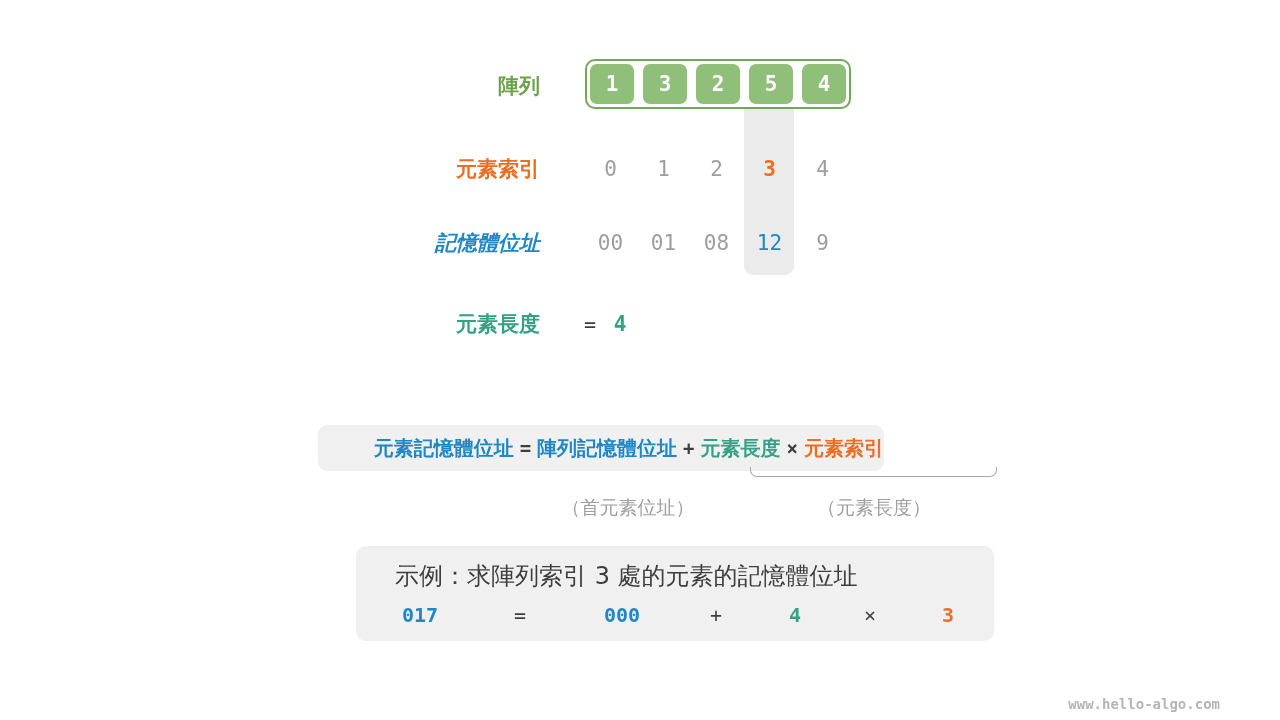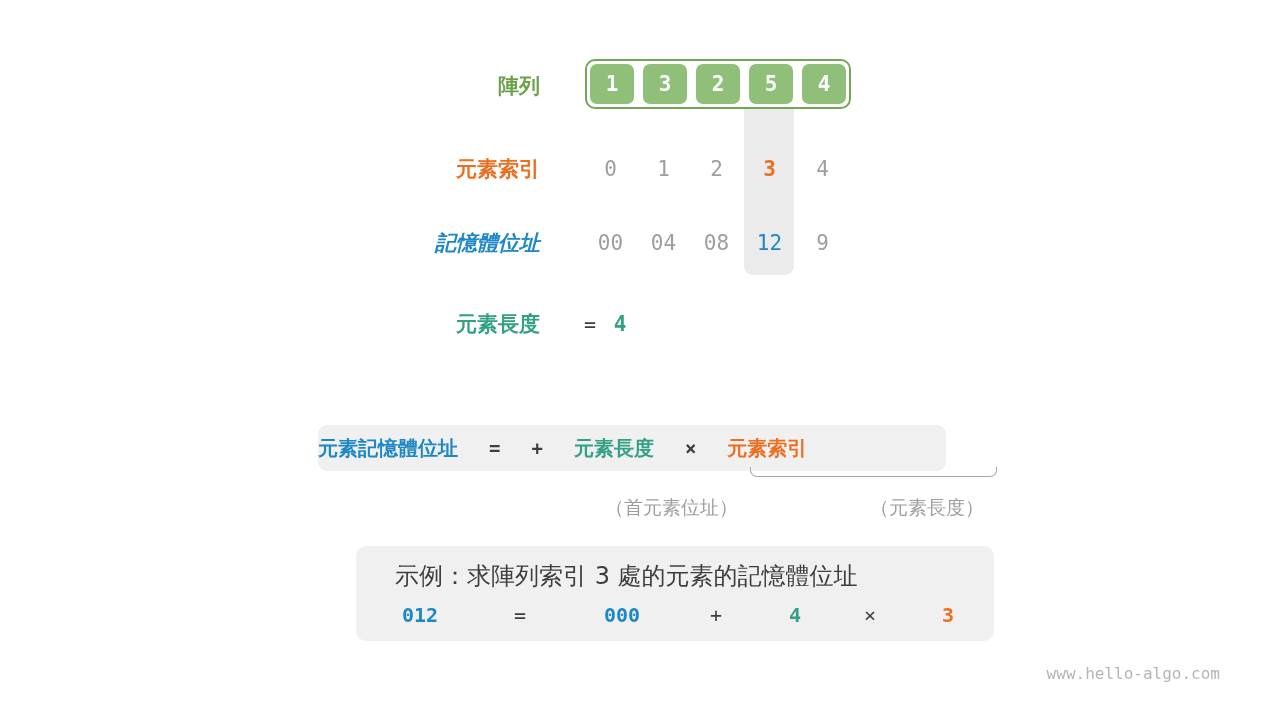--- a/index.html
+++ b/index.html
@@ -31,46 +31,46 @@
   .num-row{position:absolute;left:584px;display:flex;line-height:24px;}
   .num-row span{width:53px;text-align:center;font-family:"DejaVu Sans Mono","Liberation Mono",monospace;font-size:21px;color:var(--gray-text);}
   .num-row span.hl-orange{color:var(--orange);font-weight:bold;}
   .num-row span.hl-blue{color:var(--blue);font-weight:normal;}
 
   
   .eq-sign{position:absolute;left:576px;top:312px;width:28px;text-align:center;font-family:"DejaVu Sans Mono","Liberation Mono",monospace;font-size:20px;color:var(--dark-text);line-height:24px;}
   .len-val{position:absolute;left:606px;top:312px;width:28px;text-align:center;font-family:"DejaVu Sans Mono","Liberation Mono",monospace;font-size:21px;font-weight:bold;color:var(--teal);line-height:24px;}
 
   
-  .formula-box{position:absolute;left:318px;top:425px;width:628px;height:46px;background:var(--box-bg);border-radius:9px;
-               display:flex;align-items:center;justify-content:flex-start;gap:31px;font-size:20px;font-weight:bold;white-space:nowrap;}
+  .formula-box{position:absolute;left:318px;top:425px;width:566px;height:46px;background:var(--box-bg);border-radius:9px;
+               display:flex;align-items:center;justify-content:flex-end;gap:6px;font-size:20px;font-weight:bold;white-space:nowrap;}
   .fp-blue{color:var(--blue);}
   .fp-teal{color:var(--teal);}
   .fp-orange{color:var(--orange);}
   .fp-op{color:var(--dark-text);font-family:"DejaVu Sans Mono","Liberation Mono",monospace;font-weight:bold;font-size:19px;}
 
   
   .brace{position:absolute;left:750px;top:467px;width:247px;height:10px;
          border-left:1.5px solid var(--brace);border-right:1.5px solid var(--brace);border-bottom:1.5px solid var(--brace);
          border-radius:0 0 7px 7px;}
-  .anno{position:absolute;top:495px;width:220px;text-align:right;font-size:19px;color:var(--gray-text);}
+  .anno{position:absolute;top:495px;width:220px;text-align:center;font-size:19px;color:var(--gray-text);}
   .anno-first{left:518px;}
   .anno-offset{left:764px;}
 
   
   .example-box{position:absolute;left:356px;top:546px;width:638px;height:95px;background:var(--box-bg);border-radius:10px;}
   .example-title{position:absolute;left:395px;top:563px;font-size:24px;color:var(--dark-text);line-height:26px;}
   .calc-part{position:absolute;top:602px;transform:translateX(-50%);font-family:"DejaVu Sans Mono","Liberation Mono",monospace;font-size:20px;line-height:26px;}
   .ex-blue{color:var(--blue);font-weight:bold;}
   .ex-teal{color:var(--teal);font-weight:bold;}
   .ex-orange{color:var(--orange);font-weight:bold;}
   .ex-op{color:var(--dark-text);}
 
   
-  .watermark{position:absolute;right:60px;top:664px;font-family:"DejaVu Sans Mono","Liberation Mono",monospace;font-size:16px;color:var(--watermark);}
+  .watermark{position:absolute;right:60px;top:696px;font-family:"DejaVu Sans Mono","Liberation Mono",monospace;font-size:14px;color:var(--watermark);font-weight:bold;}
 </style>
 </head>
 <body>
 
 <div>
 
   <div class="band"></div>
 
   <div class="row-label lbl-green" style="top:74px;">陣列</div>
   <div class="array-box">
@@ -86,46 +86,47 @@
     <span>0</span>
     <span>1</span>
     <span>2</span>
     <span class="hl-orange">3</span>
     <span>4</span>
   </div>
 
   <div class="row-label lbl-blue" style="top:231px;font-style:italic;">記憶體位址</div>
   <div class="num-row" style="top:231px;">
     <span>00</span>
-    <span>04</span>
+    <span>01</span>
     <span>08</span>
     <span class="hl-blue">12</span>
     <span>9</span>
   </div>
 
   <div class="row-label lbl-teal" style="top:312px;">元素長度</div>
   <div class="eq-sign">=</div>
   <div class="len-val">4</div>
 
   <div class="formula-box">
     <span class="fp-blue">元素記憶體位址</span>
     <span class="fp-op">=</span>
+    <span class="fp-blue">陣列記憶體位址</span>
     <span class="fp-op">+</span>
     <span class="fp-teal">元素長度</span>
     <span class="fp-op">×</span>
     <span class="fp-orange">元素索引</span>
   </div>
 
   <div class="brace"></div>
   <div class="anno anno-first">（首元素位址）</div>
   <div class="anno anno-offset">（元素長度）</div>
 
   <div class="example-box"></div>
   <div class="example-title">示例：求陣列索引 3 處的元素的記憶體位址</div>
-  <span class="calc-part ex-blue" style="left:420px;">012</span>
+  <span class="calc-part ex-blue" style="left:420px;">017</span>
   <span class="calc-part ex-op" style="left:520px;">=</span>
   <span class="calc-part ex-blue" style="left:622px;">000</span>
   <span class="calc-part ex-op" style="left:716px;">+</span>
   <span class="calc-part ex-teal" style="left:795px;">4</span>
   <span class="calc-part ex-op" style="left:870px;">×</span>
   <span class="calc-part ex-orange" style="left:948px;">3</span>
 
   <div class="watermark">www.hello-algo.com</div>
 
 </div>

